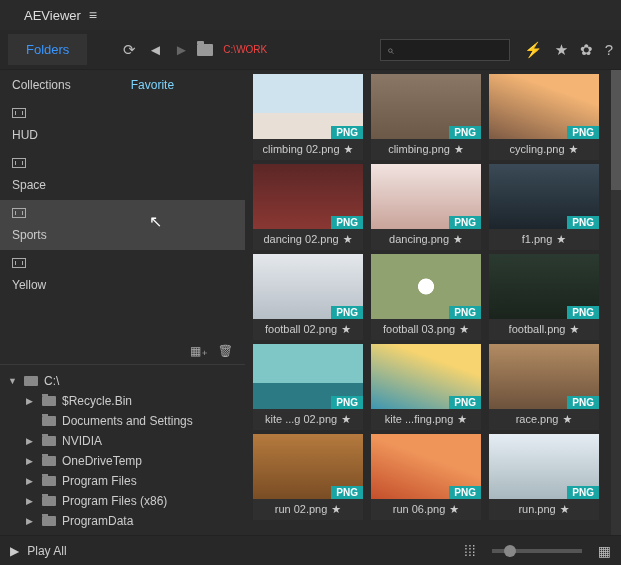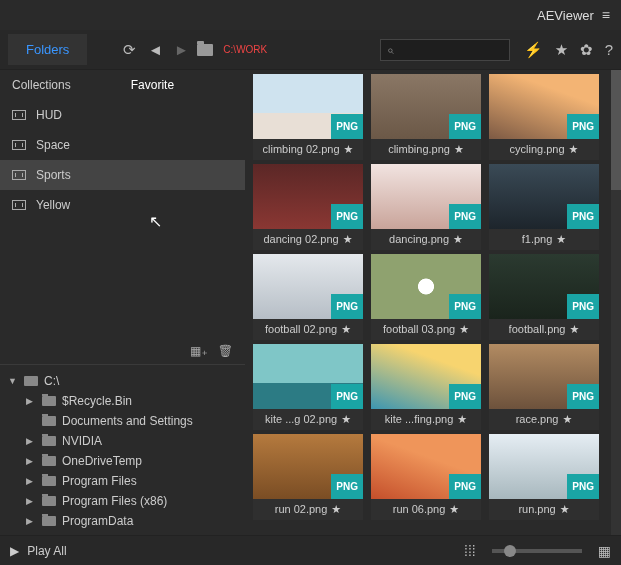--- a/index.html
+++ b/index.html
@@ -1,53 +1,53 @@
 <!DOCTYPE html>
 <html><head>
 <meta charset="utf-8">
 <style>
   * { box-sizing: border-box; margin: 0; padding: 0; }
   body { width: 621px; height: 565px; background: #2a2a2a; color: #ccc; font-family: "Segoe UI", Arial, sans-serif; font-size: 12px; overflow: hidden; }
-  .titlebar { height: 30px; display: flex; align-items: center; padding: 0 11px; background: #2a2a2a; gap: 8px; justify-content: flex-end; }
+  .titlebar { height: 30px; display: flex; align-items: center; padding: 0 24px; background: #2a2a2a; gap: 8px; }
   .titlebar .title { color: #ddd; font-size: 13px; }
   .hamburger { color: #ccc; font-size: 14px; }
   .toolbar { height: 40px; display: flex; align-items: center; background: #282828; padding: 0 8px; gap: 6px; border-bottom: 1px solid #222; }
   .tab-folders { background: #333; color: #3a96ff; padding: 8px 18px; font-size: 13px; }
   .tbicon { width: 20px; text-align: center; color: #bbb; font-size: 15px; cursor: pointer; }
   .folder-icon { width: 16px; height: 12px; background: #999; border-radius: 1px; position: relative; display: inline-block; }
   .folder-icon::before { content: ""; position: absolute; top: -3px; left: 0; width: 7px; height: 3px; background: #999; border-radius: 1px 1px 0 0; }
   .path { color: #ef4444; font-size: 10px; margin-left: 4px; flex: 0 0 auto; }
   .search { flex: 0 0 130px; height: 22px; background: #1e1e1e; border: 1px solid #444; display: flex; align-items: center; padding: 0 6px; color: #888; margin-left: auto; }
   .right-icons { display: flex; gap: 12px; margin-left: 8px; }
   .right-icons span { color: #bbb; font-size: 15px; cursor: pointer; }
   .main { display: flex; height: 465px; }
   .sidebar { width: 245px; background: #2a2a2a; display: flex; flex-direction: column; }
-  .sidebar-tabs { display: flex; padding: 8px 12px 4px; gap: 60px; }
+  .sidebar-tabs { display: flex; padding: 8px 12px 4px; gap: 32px; }
   .sidebar-tabs span { color: #ccc; font-size: 12px; }
-  .sidebar-tabs .fav { color: #ffffff; }
+  .sidebar-tabs .fav { color: #7dd3fc; margin-left: 28px; }
   .coll-list { padding-top: 4px; }
-  .coll-item { display: flex; align-items: center; gap: 10px; padding: 8px 12px; cursor: pointer; }
+  .coll-item { display: flex; gap: 10px; padding: 8px 12px; cursor: pointer; flex-direction: column; }
   .coll-item.selected { background: #444; }
   .coll-icon { width: 14px; height: 10px; border: 1px solid #aaa; position: relative; }
   .coll-icon::after { content: ""; position: absolute; inset: 2px; border-left: 1px solid #aaa; border-right: 1px solid #aaa; }
   .cursor-img { position: absolute; left: 149px; top: 212px; color: #fff; font-size: 16px; pointer-events:none;}
   .midgap { flex: 1; }
   .sidebar-actions { display: flex; justify-content: flex-end; gap: 10px; padding: 6px 12px; color: #aaa; }
   .filetree { border-top: 1px solid #3a3a3a; padding: 6px 4px 4px; overflow: hidden; }
   .tree-row { display: flex; align-items: center; gap: 6px; padding: 3px 4px; cursor: pointer; }
   .tree-row .arrow { width: 10px; color: #aaa; font-size: 9px; }
   .tree-row .drive { width: 14px; height: 10px; background: #888; border-radius: 1px; }
   .tree-row .fld { width: 14px; height: 10px; background: #888; border-radius: 1px; position: relative; }
   .tree-row .fld::before { content:""; position:absolute; top:-2px; left:0; width:6px; height:2px; background:#888;}
   .tree-row.indent1 { padding-left: 22px; }
   .grid { flex: 1; background: #2a2a2a; overflow-y: auto; padding: 4px 4px 4px 8px; position: relative; }
   .grid-row { display: flex; gap: 8px; margin-bottom: 4px; }
   .thumb { width: 110px; background: #333; position: relative; }
   .thumb-img { width: 110px; height: 65px; background: #556; position: relative; overflow: hidden; }
-  .badge { position: absolute; bottom: 0; right: 0; background: #1aa5a5; color: #fff; font-size: 10px; font-weight: bold; padding: 7px 5px; }
+  .badge { position: absolute; bottom: 0; right: 0; background: #1aa5a5; color: #fff; font-size: 10px; font-weight: bold; padding: 1px 5px; }
   .thumb-label { display: flex; align-items: flex-start; justify-content: center; gap: 4px; padding: 4px 2px; background: #2f2f2f; }
   .thumb-label span { font-size: 11px; color: #ccc; white-space: nowrap; overflow: hidden; text-overflow: ellipsis; max-width: 82px;}
   .star { color: #888; font-size: 12px; }
   .vscroll { position:absolute; right:0; top:0; width:10px; height:100%; background:#333;}
   .vscroll-thumb{ position:absolute; top:0; width:100%; height:120px; background:#555;}
   .bottombar { height: 30px; display: flex; align-items: center; background: #282828; border-top: 1px solid #222; padding: 0 10px; gap: 8px; }
   .bottombar .play { color: #ccc; font-size: 12px;}
   .bottombar-mid { flex:1;}
   .view-ic { color:#bbb; font-size:14px; cursor:pointer;}
   .slider { width: 90px; height: 4px; background:#555; position:relative; margin:0 8px;}

